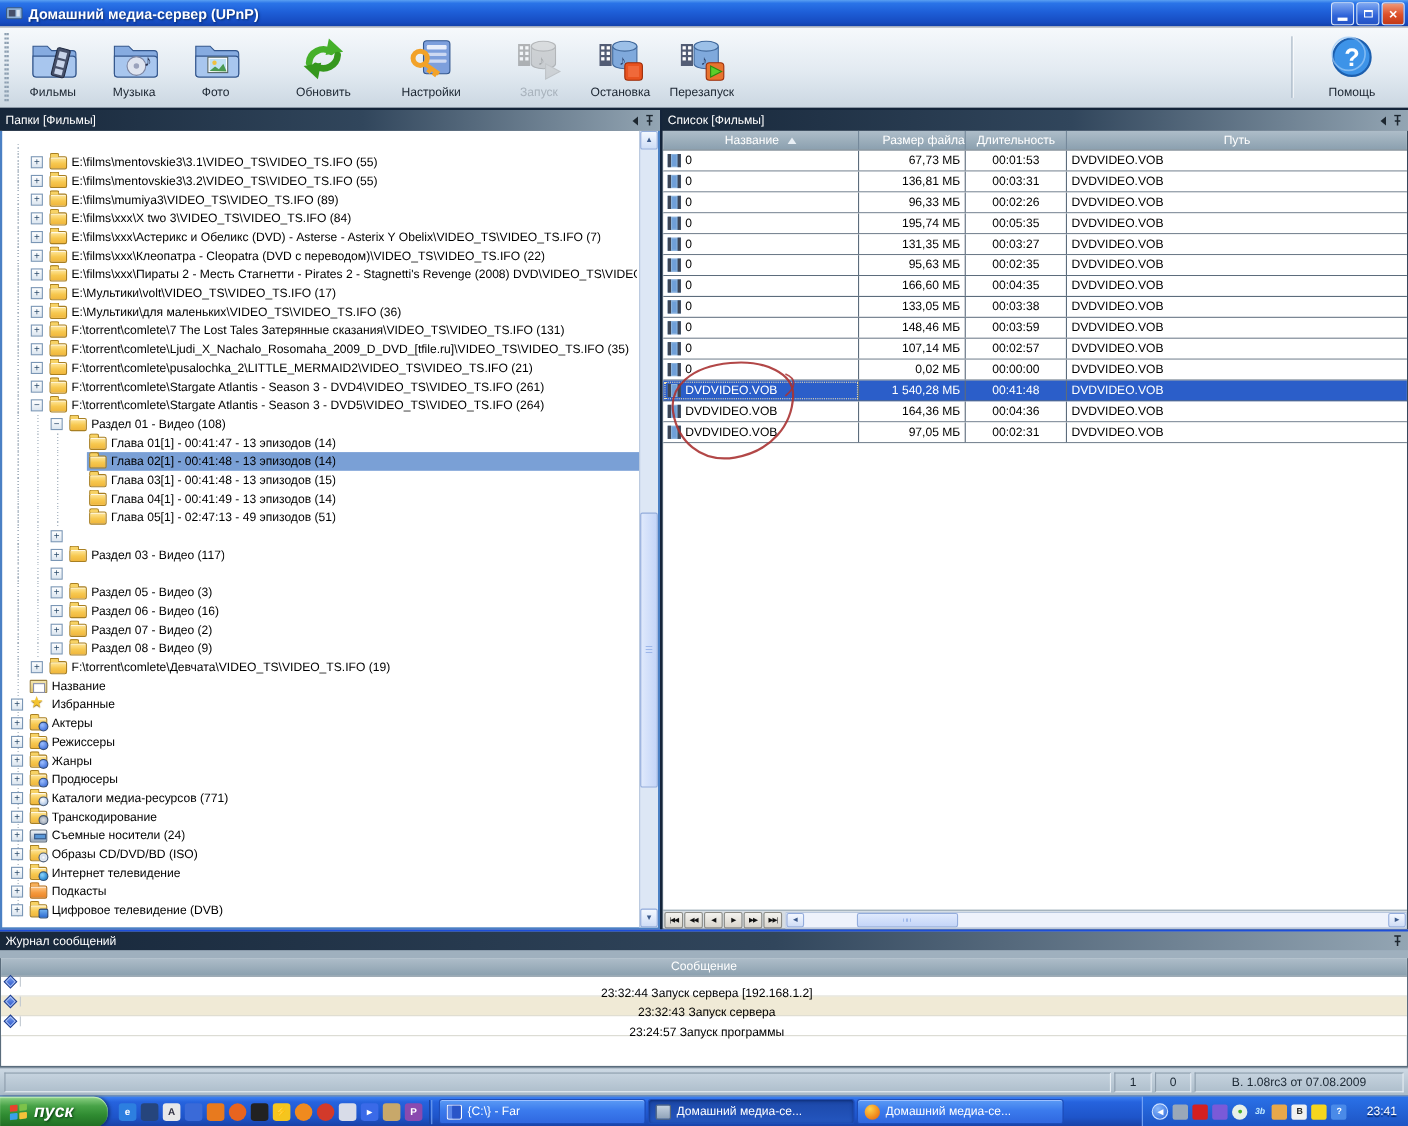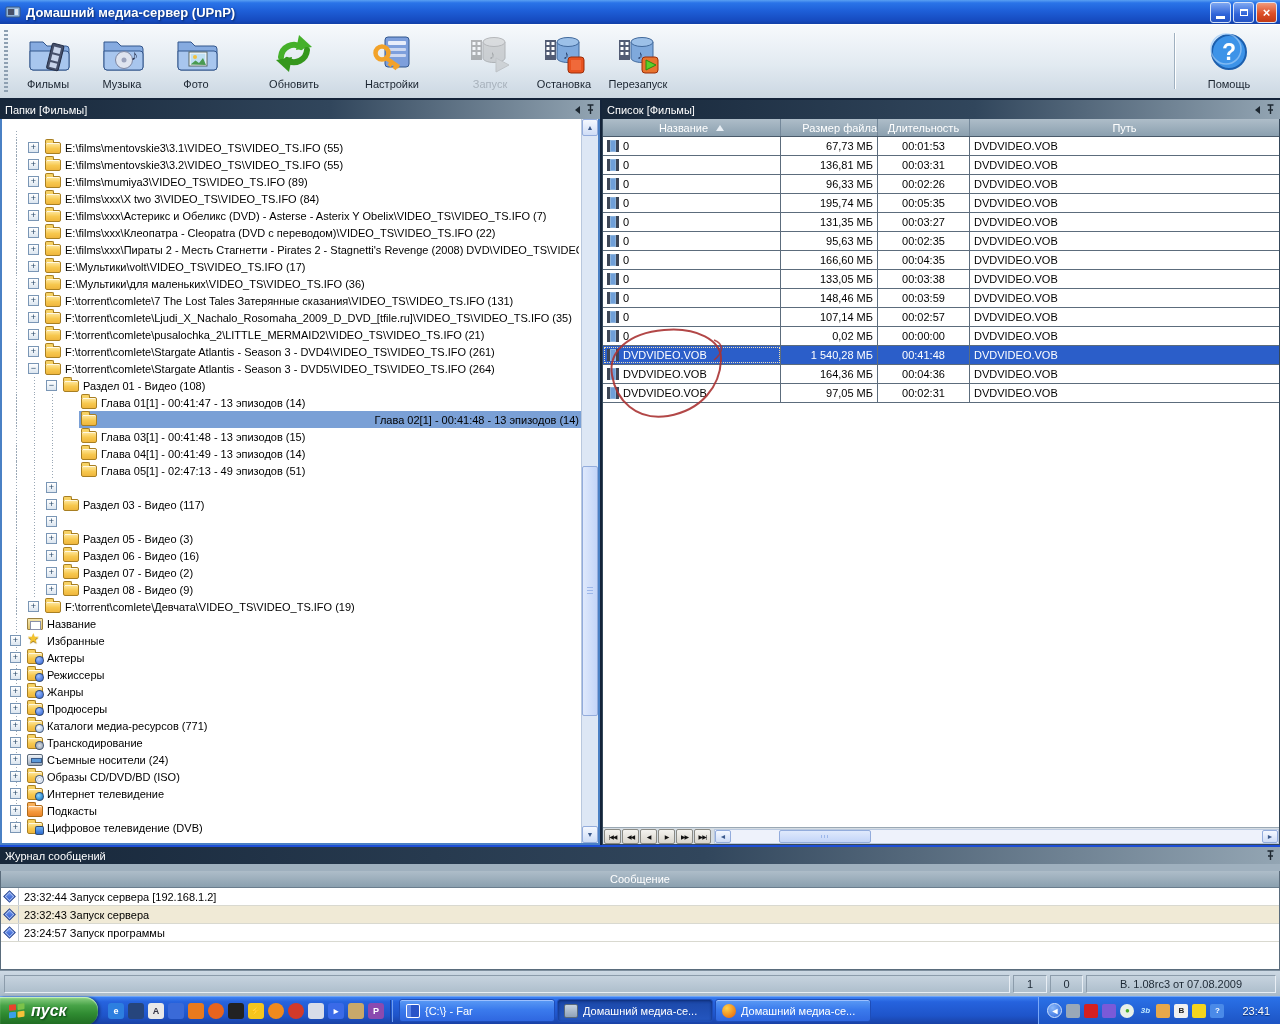--- a/index.html
+++ b/index.html
@@ -51,21 +51,21 @@
   .tree::before{content:"";position:absolute;left:14px;top:12px;bottom:10px;width:1px;
     background:repeating-linear-gradient(180deg,#9aa8b6 0 1px,transparent 1px 3px);}
   .trow{display:flex;align-items:center;height:17px;padding-left:8px;white-space:nowrap;font-size:11px;color:#000;position:relative;}
   .guide{width:18px;flex:none;align-self:stretch;
     background:repeating-linear-gradient(180deg,#9aa8b6 0 1px,transparent 1px 3px);
     background-size:1px 100%;background-position:6px 0;background-repeat:no-repeat;}
   .ebox{width:11px;height:11px;flex:none;border:1px solid #7a96b5;background:linear-gradient(180deg,#fff,#dce6f0);
     color:#2a4a6a;font-size:9px;line-height:8px;text-align:center;margin-right:4px;}
   .ebox-sp{width:15px;flex:none;}
   .item-body{display:flex;align-items:center;flex:1;height:17px;padding:1px 2px;min-width:0;}
-  .trow.sel .item-body{background:#7aa0d6;justify-content:space-between;}
+  .trow.sel .item-body{background:#7aa0d6;}
   .tlabel2{overflow:hidden;}
 
   .tico{display:inline-block;width:16px;height:12px;position:relative;margin-right:4px;flex:none;}
   .fold{background:linear-gradient(180deg,#ffe9a0,#f7c84f 55%,#efb63c);border:1px solid #a87f22;border-radius:2px;
         box-shadow:inset 0 1px 0 rgba(255,255,255,.7);}
   .fold::before{content:"";position:absolute;left:-1px;top:-4px;width:7px;height:3px;background:#f7d264;
         border:1px solid #a87f22;border-bottom:none;border-radius:2px 2px 0 0;}
   .badge::after{content:"";position:absolute;width:7px;height:7px;right:-2px;bottom:-2px;border-radius:50%;border:1px solid rgba(40,60,90,.8);}
   .b-people::after{background:radial-gradient(circle at 35% 30%,#9ec0ff,#2d5fd0);}
   .b-search::after{background:radial-gradient(circle at 40% 35%,#fff,#bcd0ea 60%,#7e9cc8);}
@@ -119,21 +119,21 @@
   .hthumb::after{content:"";position:absolute;top:4px;bottom:4px;left:50%;width:8px;margin-left:-4px;
      background:repeating-linear-gradient(90deg,#9db7ea 0 1px,transparent 1px 3px);}
 
   
   .logpanel{height:125px;flex:none;display:flex;flex-direction:column;background:#9fb0be;border-top:2px solid #1d4ed8;}
   .logpanel .phead{height:17px;}
   .loggap{height:7px;background:#9fb0be;}
   .logbody{flex:1;background:#fff;display:flex;flex-direction:column;border:1px solid #5a6c7c;border-top:none;min-height:0;}
   .loghead{height:17px;flex:none;display:flex;align-items:center;justify-content:center;color:#fff;font-size:11px;
      background:linear-gradient(180deg,#aebdc9,#8ba0af);border-bottom:1px solid #6a7d8d;}
-  .lrow{display:flex;height:18px;align-items:center;border-bottom:1px solid #d9d9d0;font-size:11px;color:#000;background:#fff;}
+  .lrow{display:flex;height:18px;align-items:center;border-bottom:1px solid #d9d9d0;font-size:11px;color:#000;background:#fff;flex-direction:column;}
   .lrow.hl{background:#f0ead6;}
   .lic{width:18px;flex:none;align-self:stretch;display:flex;align-items:center;justify-content:center;border-right:1px solid #c0c8d0;}
   .diamond{width:9px;height:9px;background:linear-gradient(135deg,#7aa0f0,#2a55c8);transform:rotate(45deg);
      box-shadow:inset 0 0 0 1px #a9c2f8;border:1px solid #1c3d90;}
   .lmsg{padding-left:5px;white-space:nowrap;}
 
   
   .statusbar{height:26px;flex:none;display:flex;align-items:center;gap:3px;padding:0 4px;
      background:linear-gradient(180deg,#cdd9e4,#a9bac8);border-top:1px solid #7e8f9e;}
   .scell{height:18px;border:1px solid;border-color:#8c9cab #e8eef4 #e8eef4 #8c9cab;display:flex;align-items:center;justify-content:center;
@@ -146,21 +146,21 @@
      background:linear-gradient(180deg,#3c81f3,#2663de 18%,#1e54c9 70%,#1941a5);border-top:1px solid #6fa5f8;}
   .startbtn{height:28px;width:98px;flex:none;display:flex;align-items:center;gap:5px;padding-left:8px;
      border-radius:0 13px 13px 0;background:linear-gradient(180deg,#8fd387,#48a348 30%,#2f8b31 60%,#1f6b22);
      box-shadow:inset 0 1px 1px #c8f0bf, 2px 0 3px rgba(0,0,20,.4);}
   .startbtn .stext{color:#fff;font-size:16px;font-weight:bold;font-style:italic;text-shadow:1px 1px 2px #083a10;}
   .ql{display:flex;align-items:center;gap:4px;margin-left:10px;}
   .qli{width:16px;height:16px;border-radius:3px;display:flex;align-items:center;justify-content:center;
      font-size:9px;font-weight:bold;color:#fff;}
   .tb-divider{width:3px;height:22px;margin:0 6px;border-left:1px solid #1a43a0;border-right:1px solid #6f9ef0;}
   .tasks{display:flex;gap:2px;}
-  .task{width:156px;height:23px;border-radius:3px;display:flex;align-items:center;gap:5px;padding:0 6px;
+  .task{width:188px;height:23px;border-radius:3px;display:flex;align-items:center;gap:5px;padding:0 6px;
      background:linear-gradient(180deg,#5b9bf5,#3b7bed 45%,#2f67e0);border:1px solid #1e4db8;
      box-shadow:inset 0 1px 0 #9cc0ff;color:#fff;font-size:11px;}
   .task.active{background:linear-gradient(180deg,#1c48a8,#2456c0);box-shadow:inset 0 1px 3px #0c2a70;}
   .task-label{white-space:nowrap;overflow:hidden;text-overflow:ellipsis;}
   .task-ic{width:14px;height:14px;flex:none;border-radius:2px;}
   .far-manager-icon{background:#2a55c8;box-shadow:inset 0 0 0 1px #fff,inset 5px 0 0 #5a85e8;}
   .media-server-icon{background:linear-gradient(180deg,#c5d2e0,#8fa2b8);border:1px solid #5a6a7a;}
   .firefox-icon{border-radius:50%;background:radial-gradient(circle at 35% 30%,#ffd24a,#f08a1e 60%,#e05a10);}
   .tray{margin-left:auto;height:100%;display:flex;align-items:center;gap:4px;padding:0 10px 0 8px;
      background:linear-gradient(180deg,#2a71e8,#1d54c4);border-left:1px solid #7aa8f8;}

